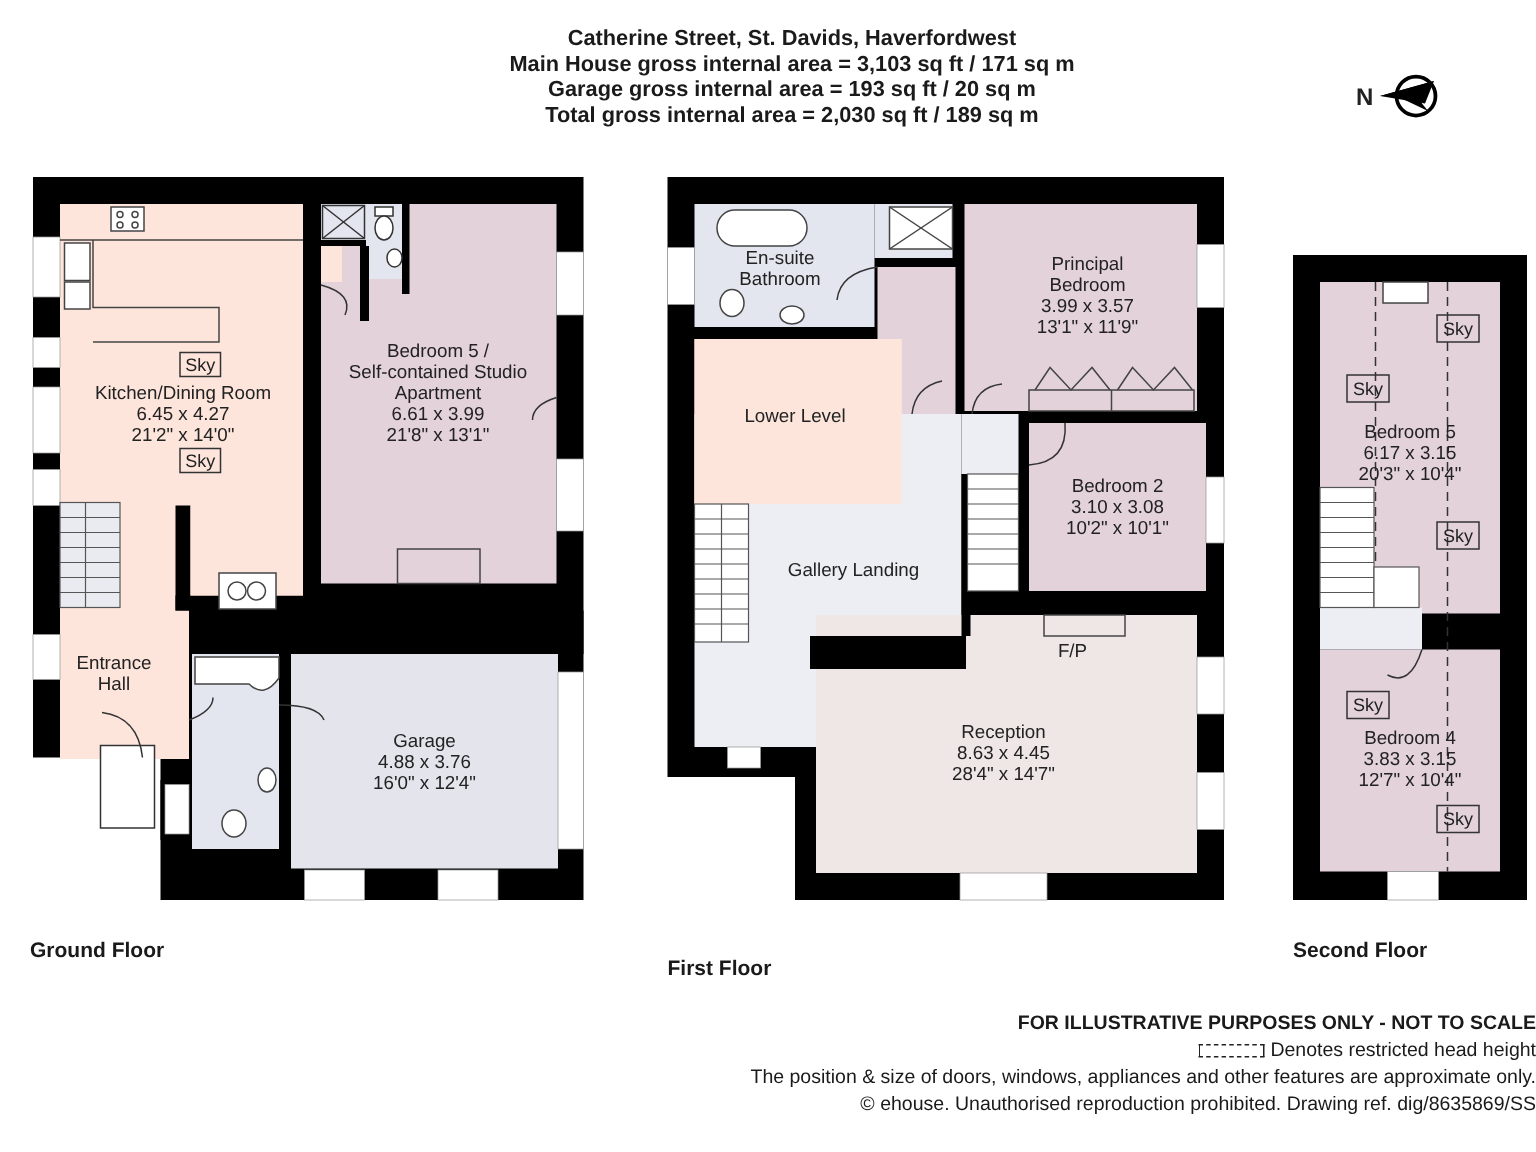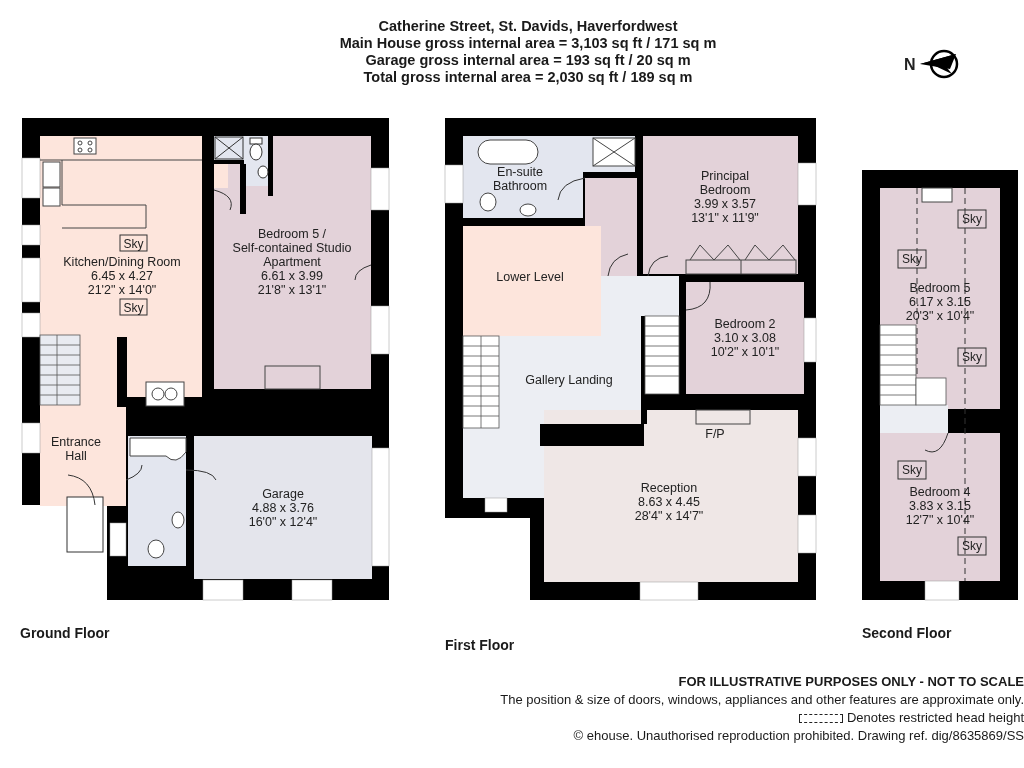--- a/index.html
+++ b/index.html
@@ -323,18 +323,18 @@
     </g>
   </g>
 </svg>
 
 <div class="floor-label" style="left:20px; top:625px;">Ground Floor</div>
 <div class="floor-label" style="left:445px; top:625px;margin-top:12px;">First Floor</div>
 <div class="floor-label" style="left:862px; top:625px;">Second Floor</div>
 
 <div class="footer">
   <div class="bold">FOR ILLUSTRATIVE PURPOSES ONLY - NOT TO SCALE</div>
-  <div>The position &amp; size of doors, windows, appliances and other features are approximate only.</div>
   <div>
     <span class="dash-key"></span><span>Denotes restricted head height</span>
   </div>
+  <div>The position &amp; size of doors, windows, appliances and other features are approximate only.</div>
   <div>© ehouse. Unauthorised reproduction prohibited. Drawing ref. dig/8635869/SS</div>
 </div>
 
 </body></html>

